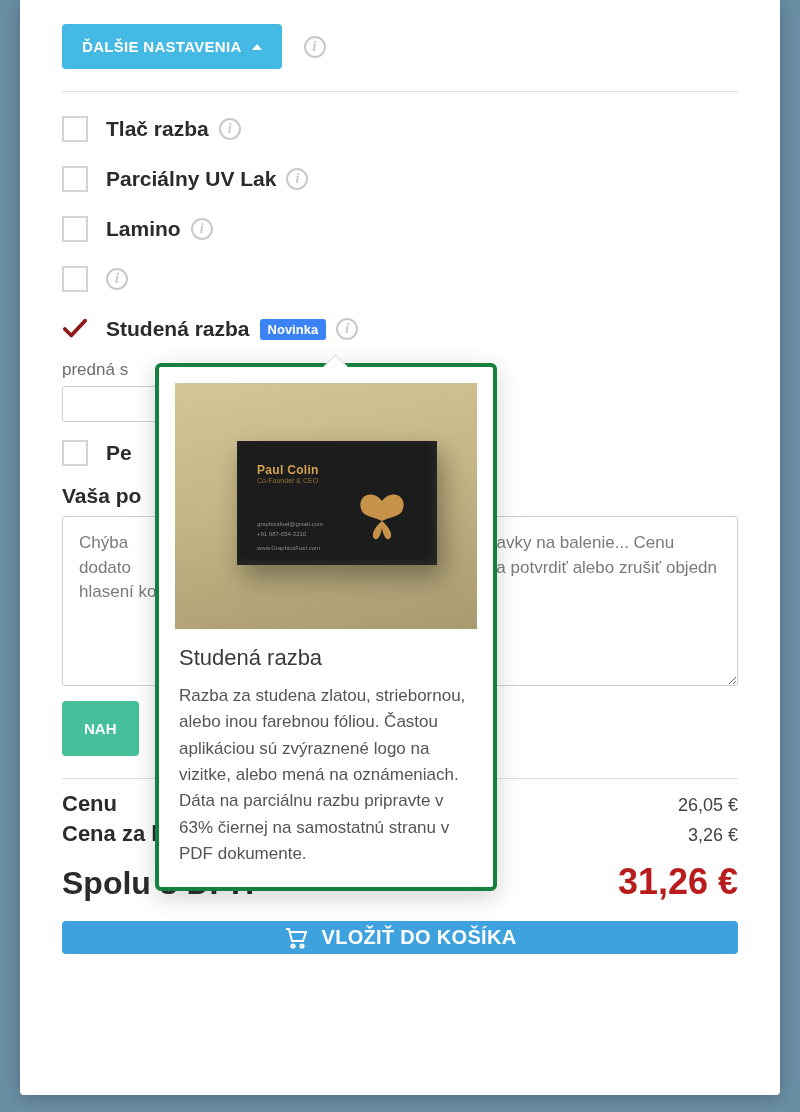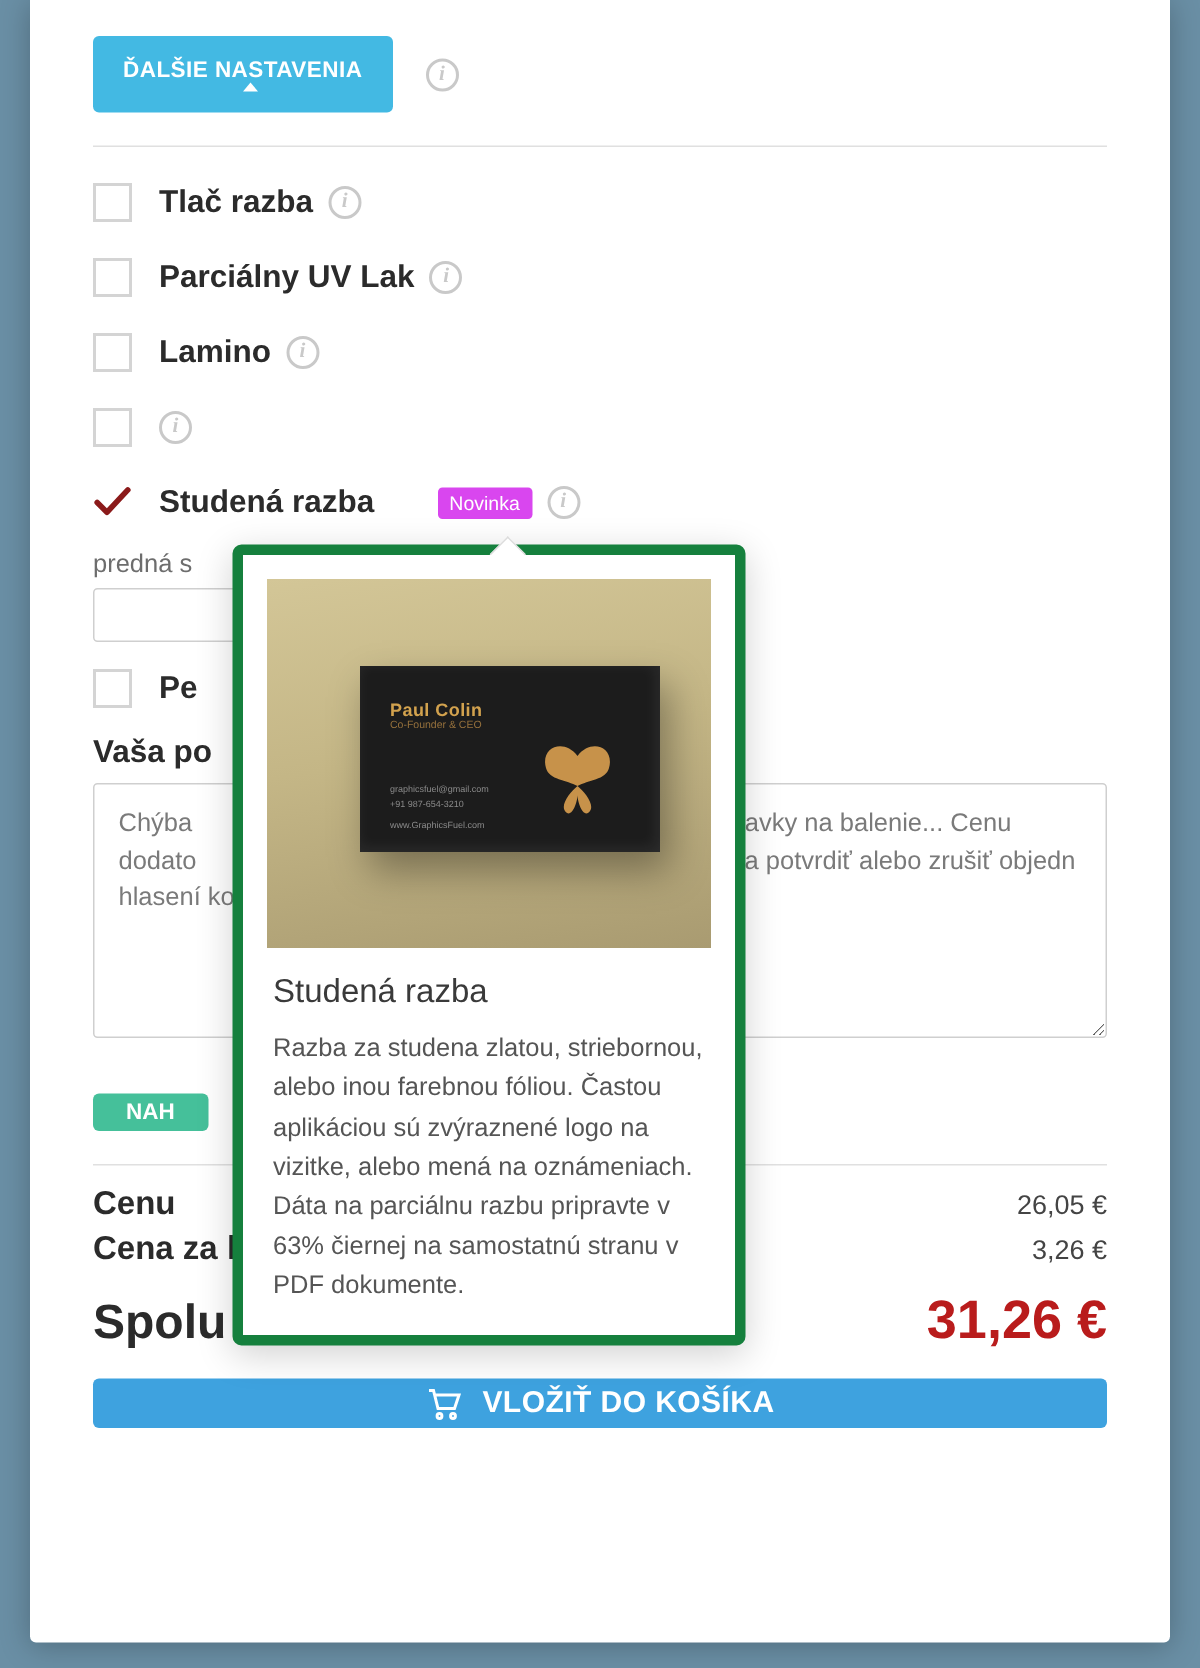--- a/index.html
+++ b/index.html
@@ -27,21 +27,20 @@
     align-items: center;
     background: #43b9e3;
     color: #fff;
     font-weight: 700;
     font-size: 15px;
     letter-spacing: 0.3px;
     padding: 14px 20px;
     border-radius: 4px;
     cursor: pointer;
     font-family: inherit;
-    flex-direction: column;
   }
   .btn-settings .tri {
     margin-left: 10px;
     width: 0; height: 0;
     border-left: 5px solid transparent;
     border-right: 5px solid transparent;
     border-bottom: 6px solid #fff;
   }
   .top-row { display: flex; align-items: center; gap: 22px; }
   .info-icon {
@@ -65,52 +64,51 @@
   .chk svg { display: none; }
   .opt-label {
     font-family: "Arial Narrow", "Helvetica Condensed", Arial, sans-serif;
     font-stretch: condensed;
     font-weight: 700;
     font-size: 21px;
     color: #2b2b2b;
     margin-right: 10px;
   }
   .badge {
-    background: #d946ef;
+    background: #3b82f6;
     color: #fff;
     font-size: 13px;
-    font-weight: 400;
+    font-weight: 700;
     padding: 3px 8px;
     border-radius: 3px;
     margin-right: 10px;
-    margin-left: 32px;
   }
   .small-label {
     font-size: 17px; color: #6d6d6d; margin-top: 6px; margin-bottom: 6px;
   }
   .file-row { display: flex; gap: 12px; margin-bottom: 14px; }
   .file-input {
     width: 260px; height: 36px; border: 1px solid #cfcfcf; border-radius: 3px;
     background: #fff;
   }
   .note-label {
     font-family: "Arial Narrow", "Helvetica Condensed", Arial, sans-serif;
     font-stretch: condensed;
     font-weight: 700; font-size: 21px; color: #2b2b2b; margin: 10px 0 8px;
   }
   .note-area {
     width: 100%; height: 170px; border: 1px solid #cfcfcf; border-radius: 3px;
     padding: 14px 16px; font-size: 17px; color: #7a7a7a; resize: both;
     font-family: inherit; line-height: 1.45;
   }
   .btn-upload {
-    margin-top: 32px;
+    margin-top: 11px;
     display: inline-flex; align-items: center;
     background: #45c09a; color: #fff; font-weight: 700; font-size: 15px;
-    padding: 4px 22px; border-radius: 4px; cursor: pointer;
+    padding: 19px 22px; border-radius: 4px; cursor: pointer;
     font-family: inherit;
   }
   .sum-divider { height: 1px; background: #e0e0e0; margin: 22px 0 12px; }
   .sum-row {
     display: flex; justify-content: space-between; align-items: baseline;
     font-family: "Arial Narrow", "Helvetica Condensed", Arial, sans-serif;
     font-stretch: condensed;
     font-weight: 700; color: #2b2b2b;
   }
   .sum-row.small { font-size: 22px; margin-bottom: 4px;}
@@ -126,21 +124,21 @@
     font-stretch: condensed;
   }
   .btn-cart svg { stroke: #fff; }
 
   
   .popover {
     position: absolute;
     left: 135px; top: 363px;
     width: 342px;
     background: #fff;
-    border: 7px solid #15803d;
+    border: 4px solid #15803d;
     border-radius: 6px;
     box-shadow: 0 6px 24px rgba(0,0,0,0.18);
     padding: 16px 16px 20px;
     z-index: 50;
   }
   .popover::before {
     content: "";
     position: absolute;
     top: -9px; left: 168px;
     width: 16px; height: 16px;

